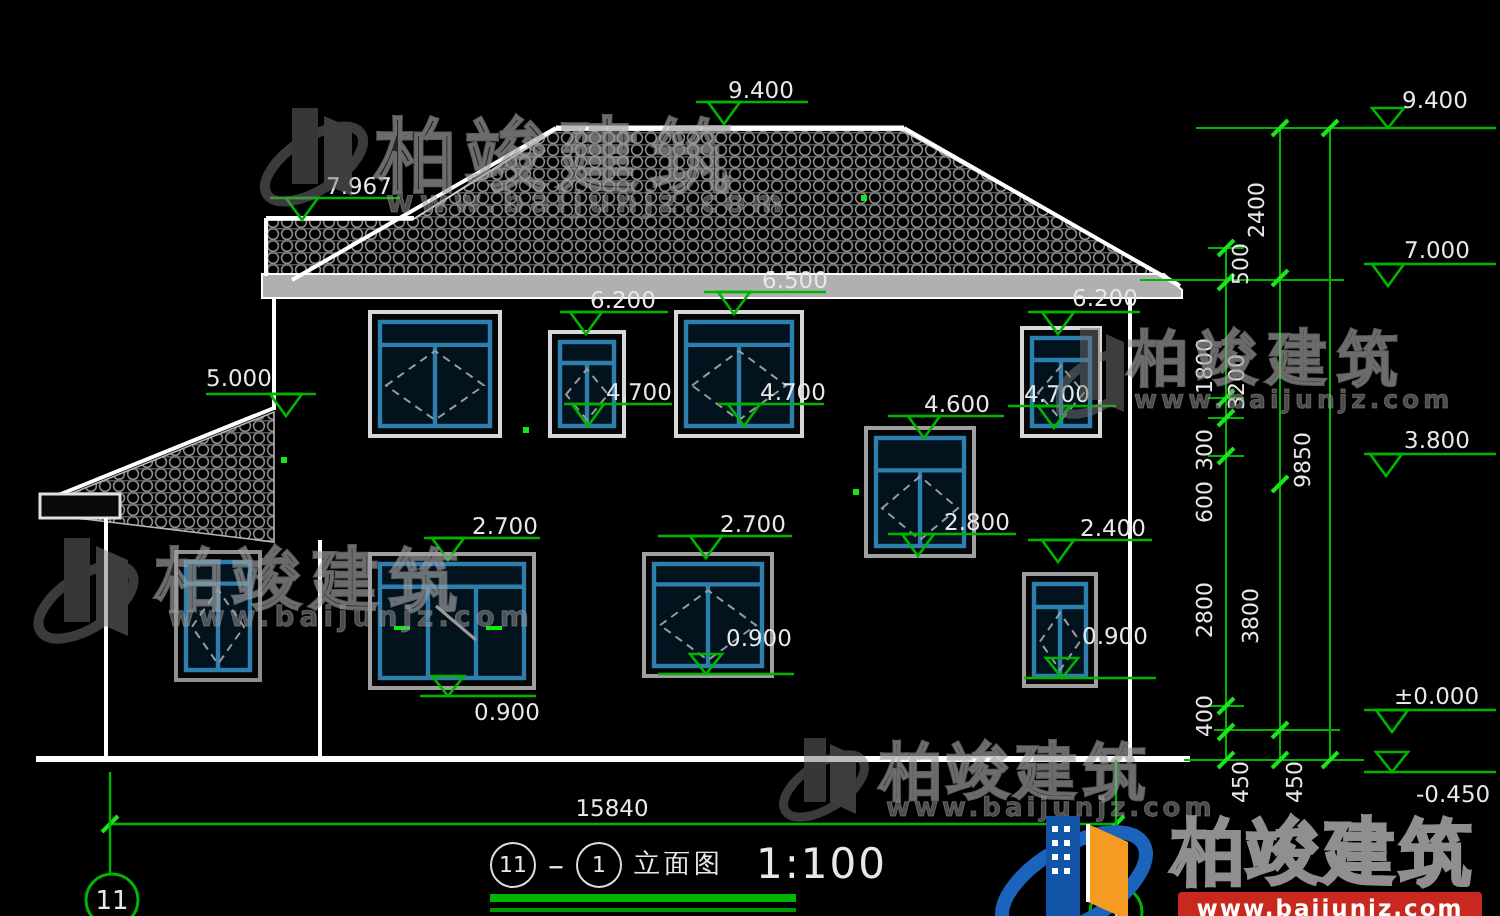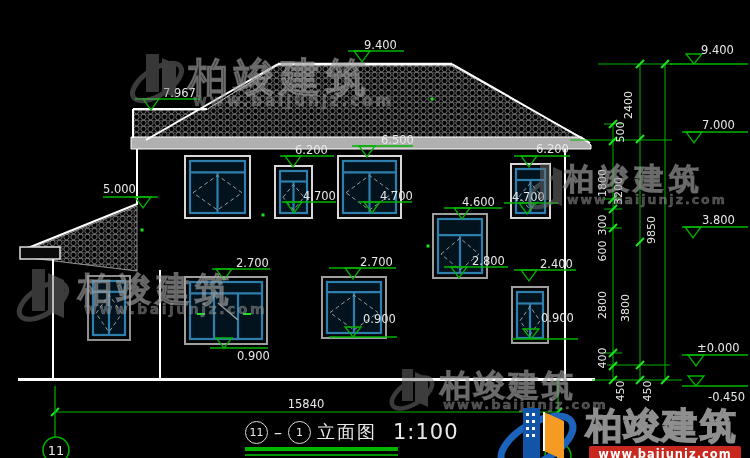--- a/index.html
+++ b/index.html
@@ -7,21 +7,21 @@
          font-family:"DejaVu Sans","Liberation Sans",sans-serif;margin-top:18px;}
   #cad{position:absolute;left:0;top:0;}
   .wm{position:absolute;color:rgba(125,125,125,0.30);-webkit-text-stroke:1px rgba(165,165,165,0.55);
       font-weight:bold;white-space:nowrap;z-index:3;pointer-events:none;}
   .wm-url{position:absolute;color:rgba(150,150,150,0.50);font-weight:bold;white-space:nowrap;z-index:3;
       -webkit-text-stroke:0.5px rgba(160,160,160,0.45);}
   .wm-glyph{position:absolute;z-index:3;opacity:0.5;}
   #title-bar{position:absolute;left:245px;top:402px;display:flex;align-items:center;gap:6px;color:#e8e8e8;z-index:4;}
   .axis-circle{display:inline-flex;align-items:center;justify-content:center;width:21px;height:21px;
       border:1.5px solid #dcdcdc;border-radius:50%;font-size:11px;color:#e8e8e8;}
-  #title-name{font-size:18px;letter-spacing:2px;}
+  #title-name{font-size:13px;letter-spacing:2px;}
   #title-scale{font-size:21px;margin-left:10px;letter-spacing:1px;}
   #title-underline1{position:absolute;left:245px;top:429px;width:153px;height:4px;background:#00b400;z-index:4;}
   #title-underline2{position:absolute;left:245px;top:436px;width:153px;height:2px;background:#009600;z-index:4;}
   #brand-logo{position:absolute;left:490px;top:382px;width:258px;height:74px;z-index:5;}
   #brand-text{position:absolute;left:96px;top:2px;font-size:36px;font-weight:bold;color:#161616;
       -webkit-text-stroke:1.5px #8f8f8f;letter-spacing:2px;white-space:nowrap;}
   #brand-url-bar{position:absolute;left:99px;top:46px;width:152px;height:15px;background:#c8281e;
       border-radius:2px;display:flex;align-items:center;justify-content:center;}
   #brand-url{color:#fff;font-size:11.5px;font-weight:bold;letter-spacing:1px;white-space:nowrap;}
   text{font-family:"DejaVu Sans","Liberation Sans",sans-serif;}

